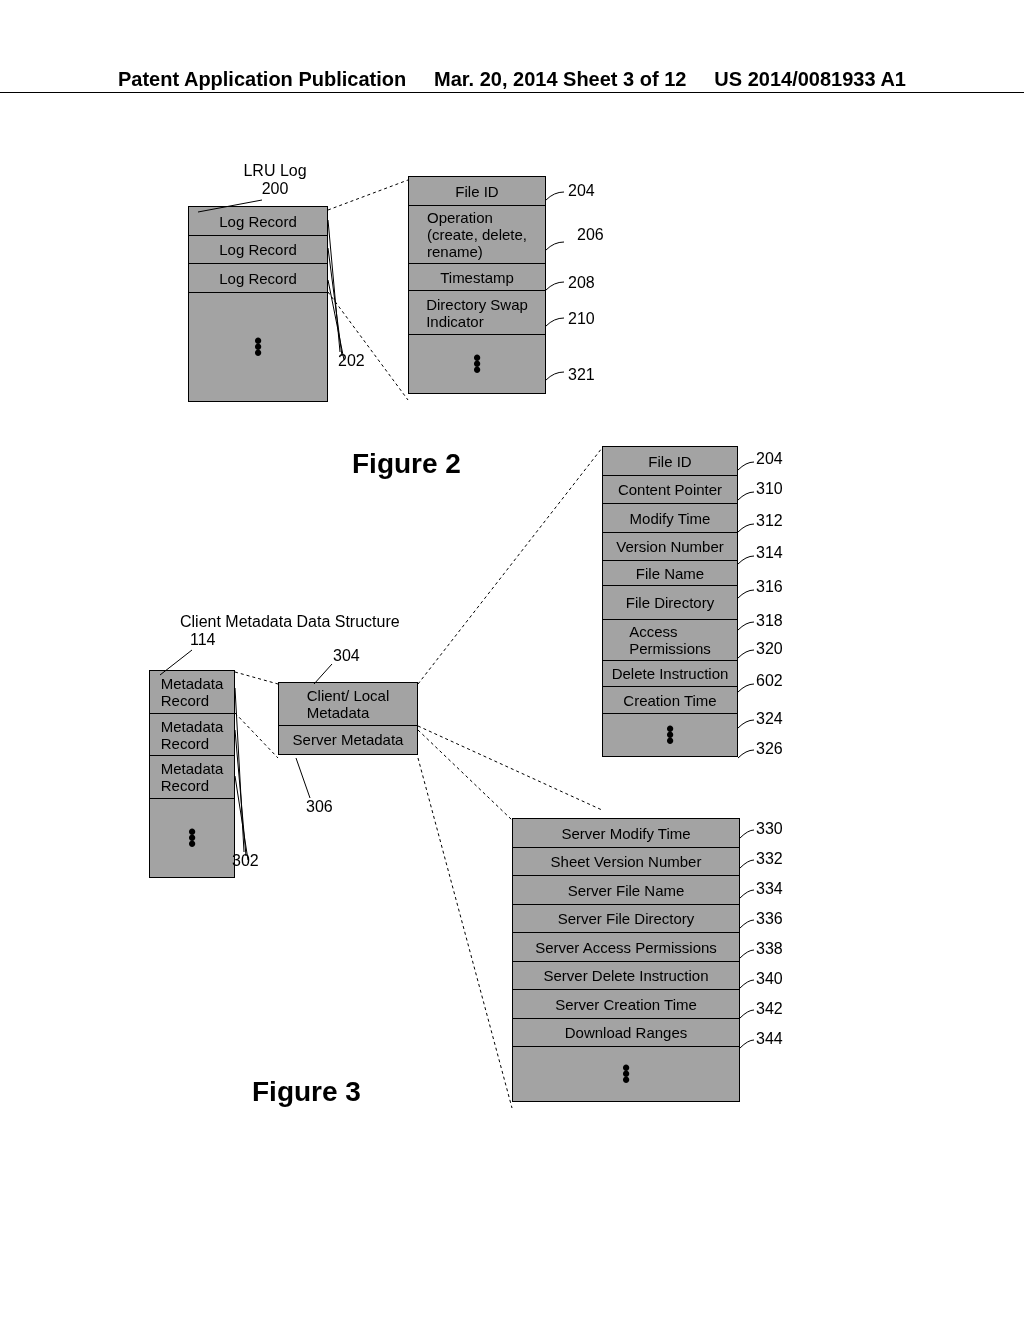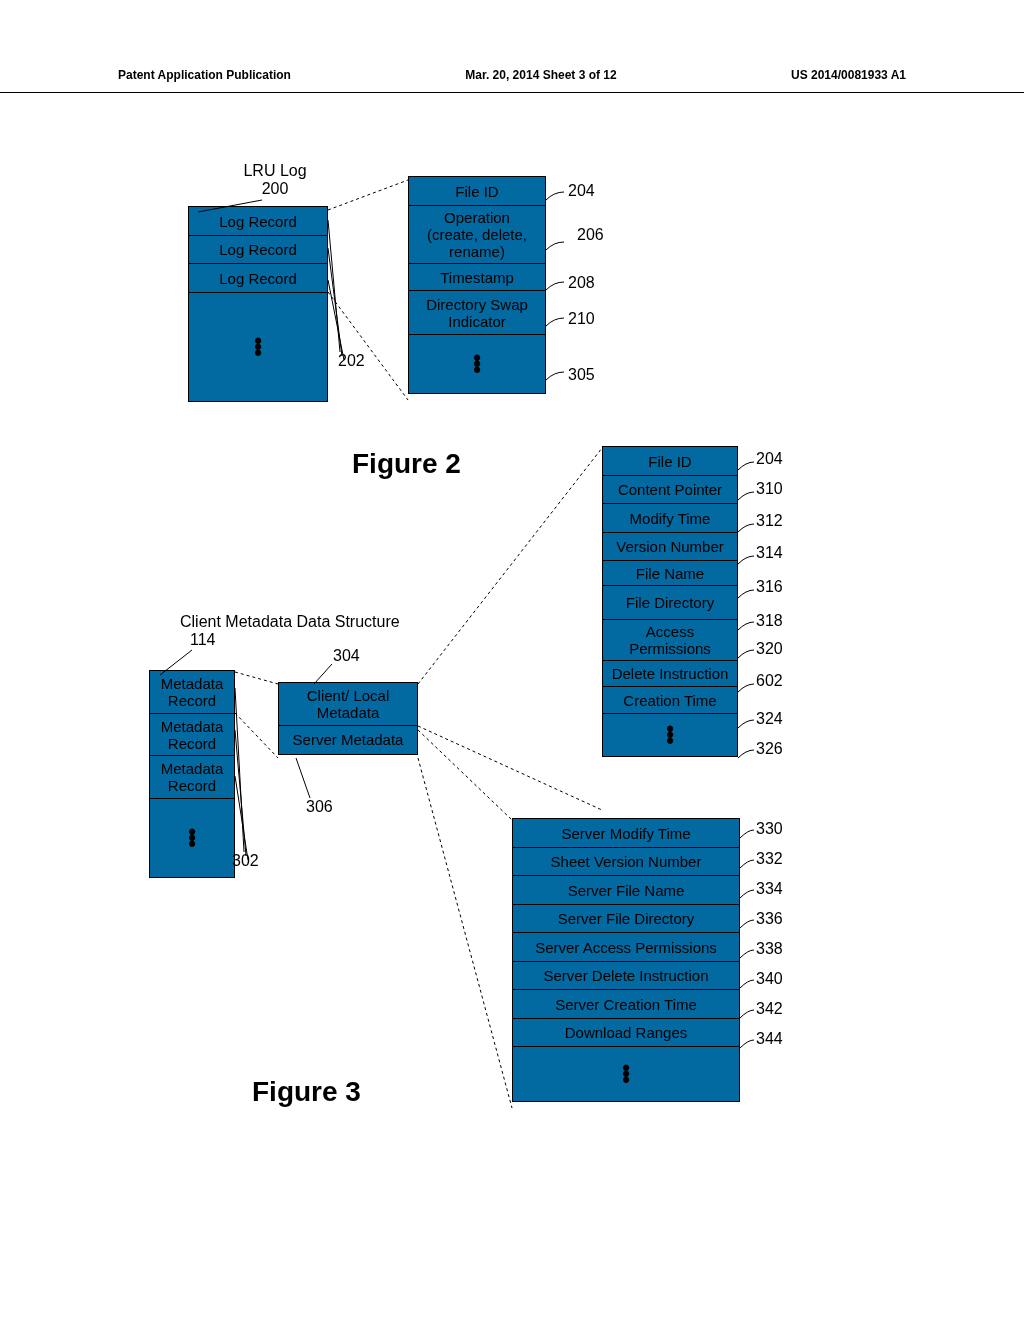--- a/index.html
+++ b/index.html
@@ -20,26 +20,25 @@
     border-top: 1.5px solid #000;
   }
   .header {
     position: absolute;
     top: 68px;
     left: 118px;
     width: 788px;
     display: flex;
     justify-content: space-between;
     font-weight: bold;
-    font-size: 12px;
+    font-size: 20px;
   }
   .box {
     border: 1.5px solid #000;
-    background: #0369a1;
-    text-align: center;
+    background: #a3a3a3;
     display: flex;
     align-items: center;
     justify-content: center;
     flex-direction: column;
     padding: 2px 0;
   }
   .stack { position: absolute; }
   .stack .box { width: 100%; }
   .dots { font-size: 22px; line-height: 6px; font-weight: bold; }
   .fig-title { font-weight: bold; font-size: 28px; position: absolute; }
@@ -92,21 +91,21 @@
 Indicator</span></div>
   <div class="box" style="height:60px; margin-top:-1.5px;">
       <span class="dots">•<br>•<br>•</span>
     </div>
 </div>
 
 <div class="ref" style="top:182px; left:568px;">204</div>
 <div class="ref" style="top:226px; left:568px;margin-left:9px;">206</div>
 <div class="ref" style="top:274px; left:568px;">208</div>
 <div class="ref" style="top:310px; left:568px;">210</div>
-<div class="ref" style="top:366px; left:568px;">305</div>
+<div class="ref" style="top:366px; left:568px;">321</div>
 
 <div class="fig-title" style="top:448px; left:352px;">Figure 2</div>
 
 <div class="label" style="top:613px; left:180px; width:260px; text-align:left;">
   <span>Client Metadata Data Structure</span><br><span style="margin-left:10px;">114</span>
 </div>
 
 <div class="stack" style="top:670px; left:149px; width:86px;">
   <div class="box" style="height:44px; white-space:pre-line;"><span>Metadata
 Record</span></div>

